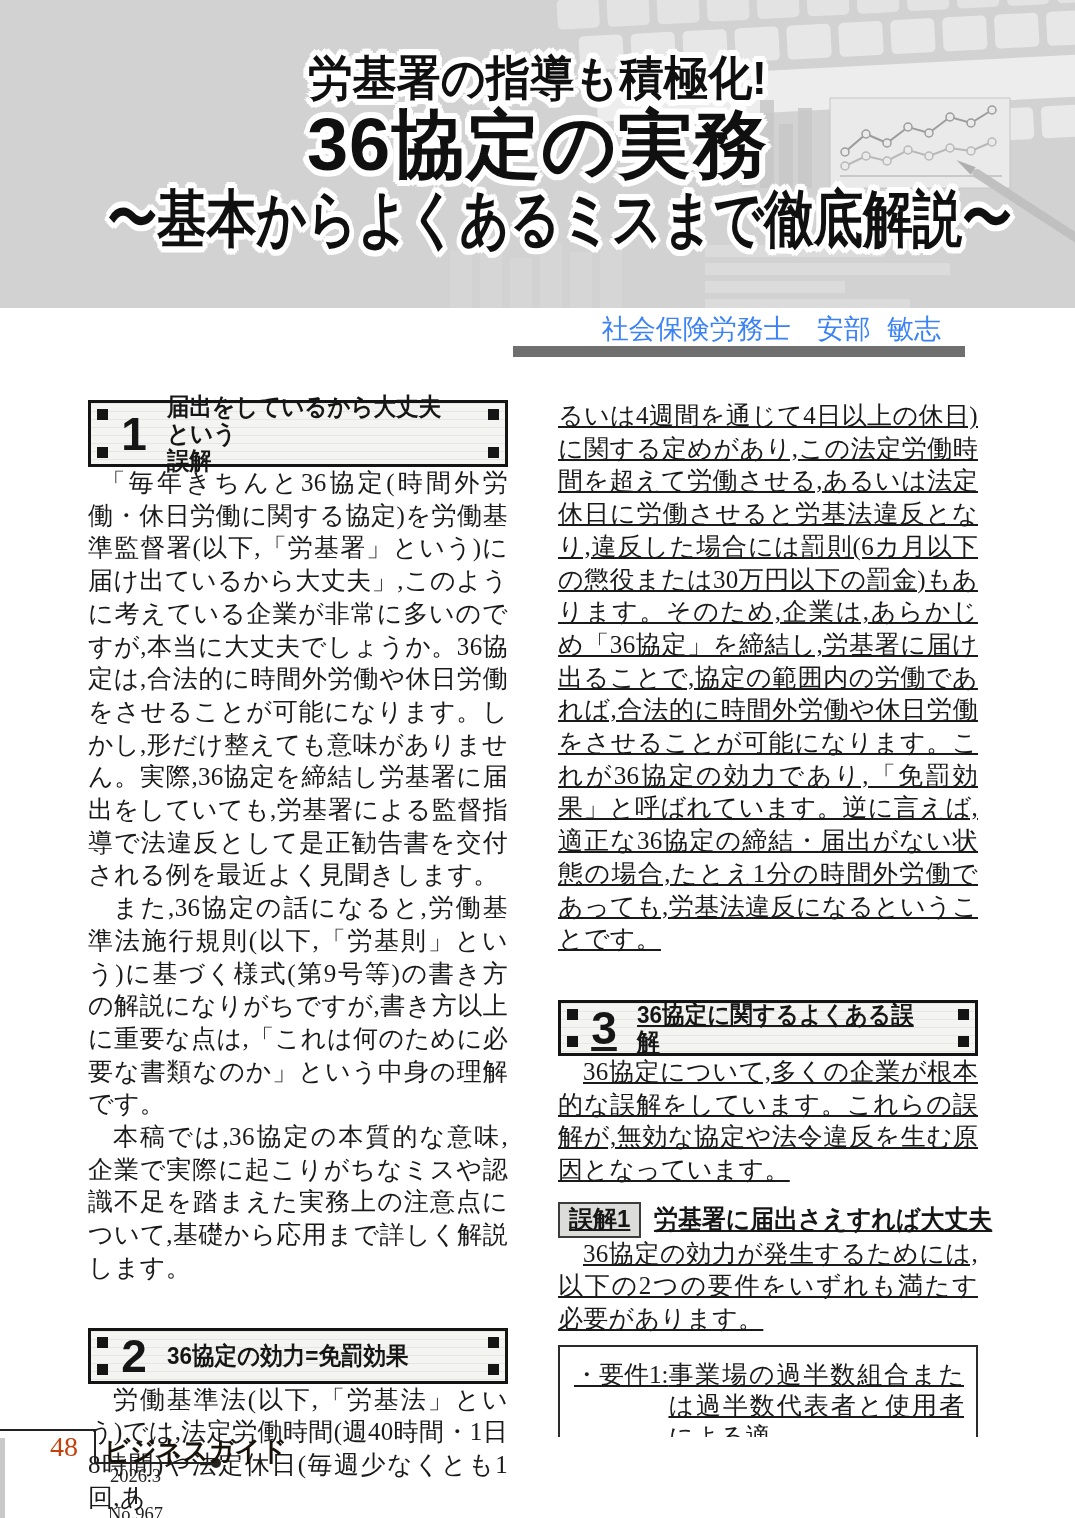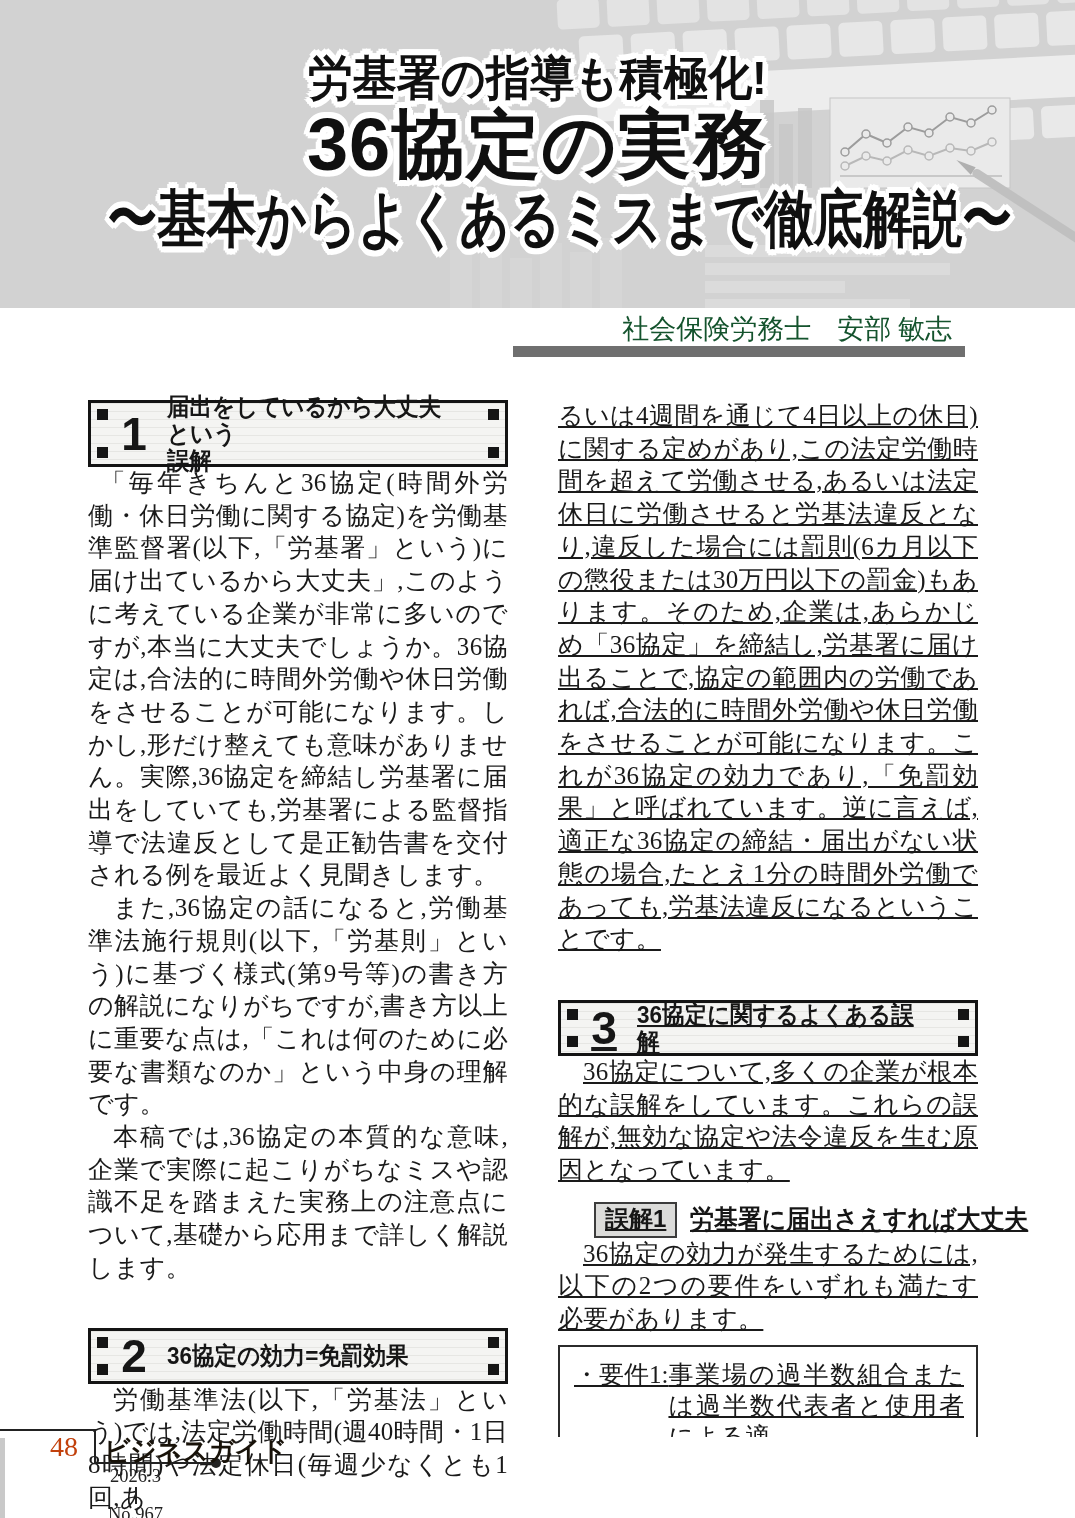--- a/index.html
+++ b/index.html
@@ -12,22 +12,22 @@
          font-family:"Liberation Sans","DejaVu Sans",sans-serif;font-weight:900;color:#101010;
          white-space:nowrap;line-height:1;
          text-shadow:-5px 0 0 #fff,5px 0 0 #fff,0 -5px 0 #fff,0 5px 0 #fff,
                      -4px -4px 0 #fff,4px -4px 0 #fff,-4px 4px 0 #fff,4px 4px 0 #fff,
                      -6px 2px 0 #fff,6px 2px 0 #fff,2px 6px 0 #fff,-2px 6px 0 #fff,
                      2px -6px 0 #fff,-2px -6px 0 #fff;}
   .title1{top:54px;font-size:47px;transform:scaleX(.94);}
   .title2{top:108px;font-size:74px;letter-spacing:1px;}
   .title3{top:188px;font-size:62px;transform:scaleX(.80);}
   
-  .author-row{position:absolute;top:311px;right:123px;font-family:Liberation Serif, serif;
-              font-size:27px;color:#14532d;white-space:nowrap;}
+  .author-row{position:absolute;top:311px;right:134px;font-family:Liberation Mono, monospace;
+              font-size:27px;color:#3b82f6;white-space:nowrap;}
   .author-row .role{margin-right:26px;}
   .author-bar{position:absolute;left:513px;top:346px;width:452px;height:11px;background:#6f6f6f;}
   
   .col{position:absolute;top:400px;width:420px;}
   .col-left{left:88px;}
   .col-right{left:558px;text-decoration:underline;}
   p.body{margin:0;font-size:25px;line-height:32.7px;text-align:justify;letter-spacing:.3px;}
   p.ind{text-indent:1em;}
   p.ind-half{text-indent:.5em;}
   
@@ -44,21 +44,21 @@
                font-size:46px;line-height:1;min-width:34px;text-align:center;color:#161616;}
   .secbox .sectitle{font-family:"Liberation Sans","DejaVu Sans",sans-serif;font-weight:800;
                font-size:24.5px;line-height:27px;color:#161616;transform:scaleX(.92);
                transform-origin:left center;white-space:pre-line;}
   .secbox1{height:67px;}
   .secbox2{height:56px;margin-top:43px;}
   .secbox3{height:56px;margin-top:44px;}
   .after-box{margin-top:12px;}
   
   .mis-row{display:flex;align-items:center;gap:13px;margin-top:15px;
-           font-family:"Liberation Sans","DejaVu Sans",sans-serif;margin-left:36px;}
+           font-family:"Liberation Sans","DejaVu Sans",sans-serif;}
   .mis-label{background:#dcdcda;border:2px solid #3c3c3c;padding:1px 9px 2px;font-weight:800;
              font-size:24px;line-height:1.2;color:#161616;white-space:nowrap;}
   .mis-title{font-weight:800;font-size:26px;color:#161616;transform:scaleX(.92);transform-origin:left center;white-space:nowrap;}
   .mis-after{margin-top:15px;}
   
   .reqbox{box-sizing:border-box;border:2px solid #2b2b2b;border-bottom:0;margin-top:9px;
           height:92px;overflow:hidden;padding:12px 12px 0 14px;display:flex;
           font-size:25px;line-height:31px;}
   .reqbox .req-label{white-space:nowrap;}
   .reqbox .req-text{flex:1;text-align:justify;}

